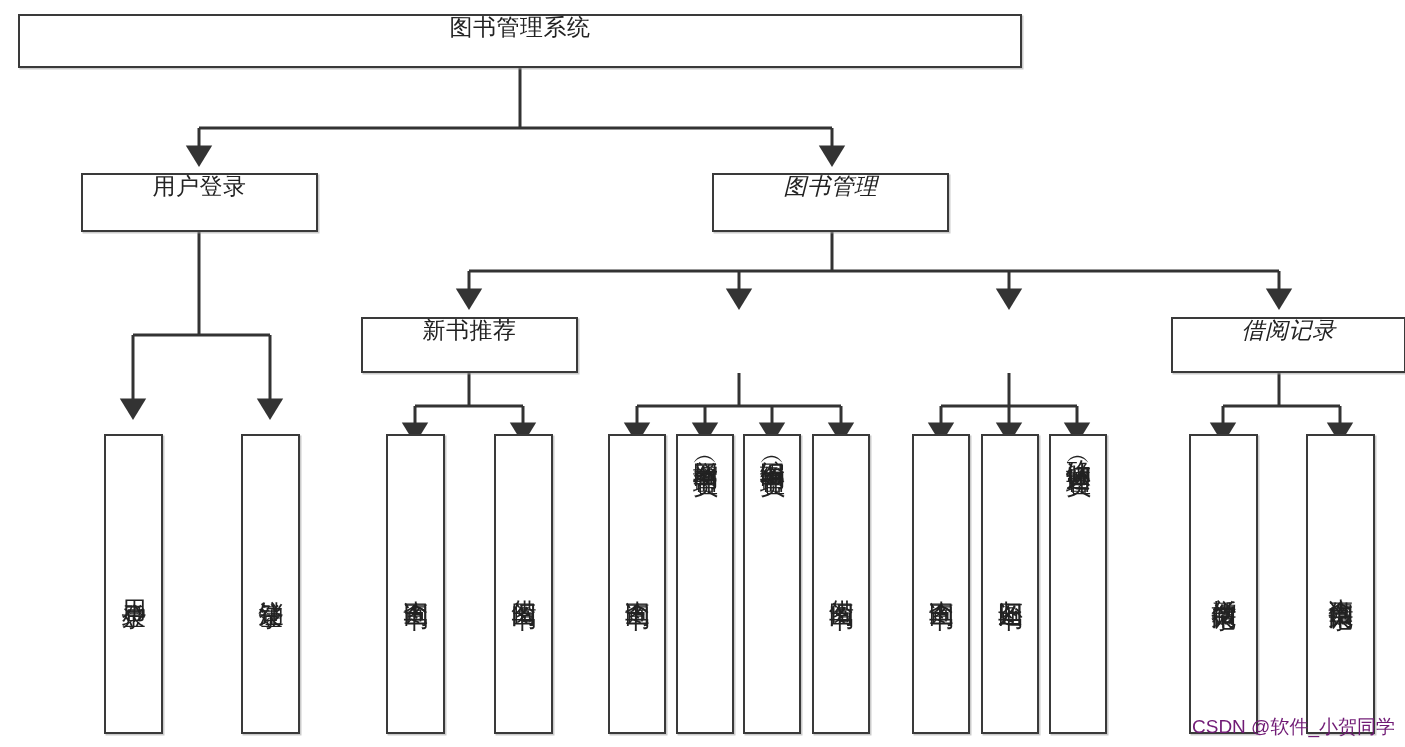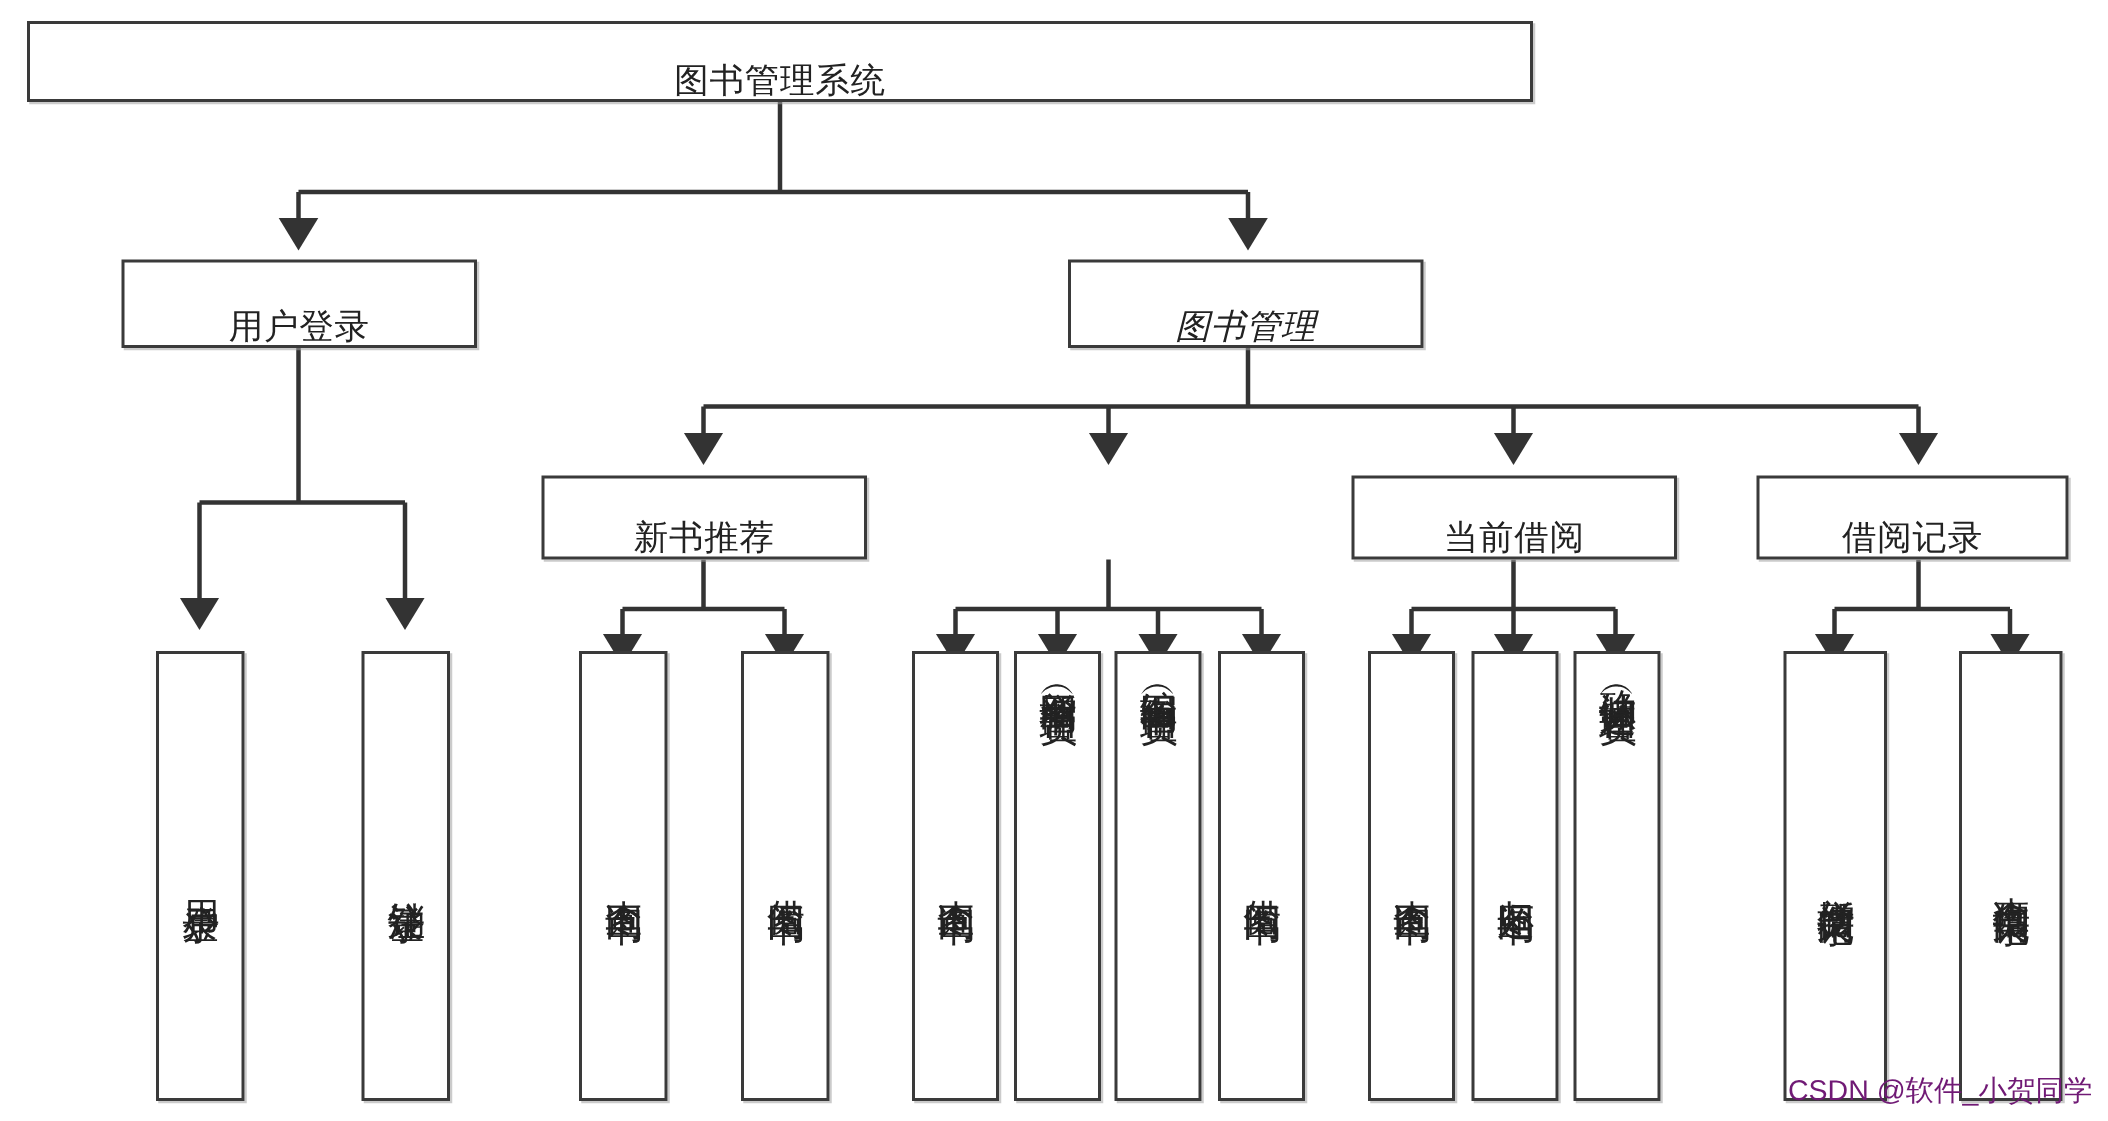--- a/index.html
+++ b/index.html
@@ -24,21 +24,21 @@
     width: 1405px;
     height: 747px;
   }
   .node-box {
     position: absolute;
     box-sizing: border-box;
     background: #ffffff;
     border: 2px solid #3a3a3a;
     box-shadow: 1.5px 1.5px 0 rgba(160,160,160,0.55);
     display: flex;
-    align-items: flex-end;
+    align-items: flex-start;
     justify-content: center;
     color: #222222;
     font-family: "DejaVu Sans", "Liberation Sans", sans-serif;
   }
   .node-label {
     display: block;
     text-align: center;
     line-height: 1.0;
     letter-spacing: 0.5px;
     color: #222222;
@@ -140,24 +140,21 @@
   <div class="node-box horiz" style="left:81px; top:173px; width:237px; height:59px;">
     <span class="node-label">用户登录</span>
   </div>
   <div class="node-box horiz" style="left:712px; top:173px; width:237px; height:59px;font-style:italic;">
     <span class="node-label">图书管理</span>
   </div>
 
   <div class="node-box horiz" style="left:361px; top:317px; width:217px; height:56px;">
     <span class="node-label">新书推荐</span>
   </div>
-  <div class="node-box horiz" style="left:901px; top:317px; width:217px; height:56px;">
-    <span class="node-label">当前借阅</span>
-  </div>
-  <div class="node-box horiz" style="left:1171px; top:317px; width:208px; height:56px;">
+  <div class="node-box horiz" style="left:1171px; top:317px; width:235px; height:56px;font-style:italic;">
     <span class="node-label">借阅记录</span>
   </div>
 
   <div class="node-box vert centered" style="left:104px; top:434px; width:59px; height:300px;">
     <span class="node-label">用户登录</span>
   </div>
   <div class="node-box vert centered" style="left:241px; top:434px; width:59px; height:300px;">
     <span class="node-label">注销登录</span>
   </div>
 

